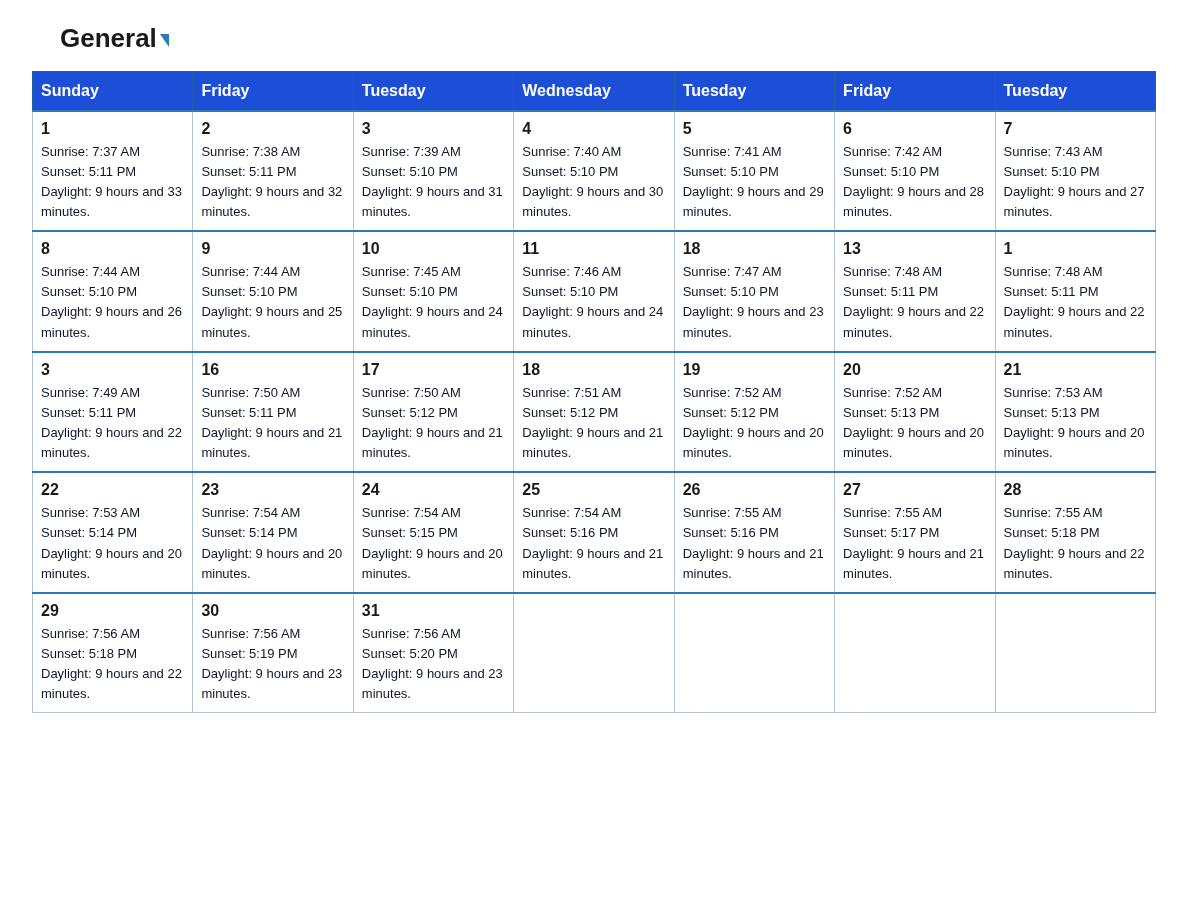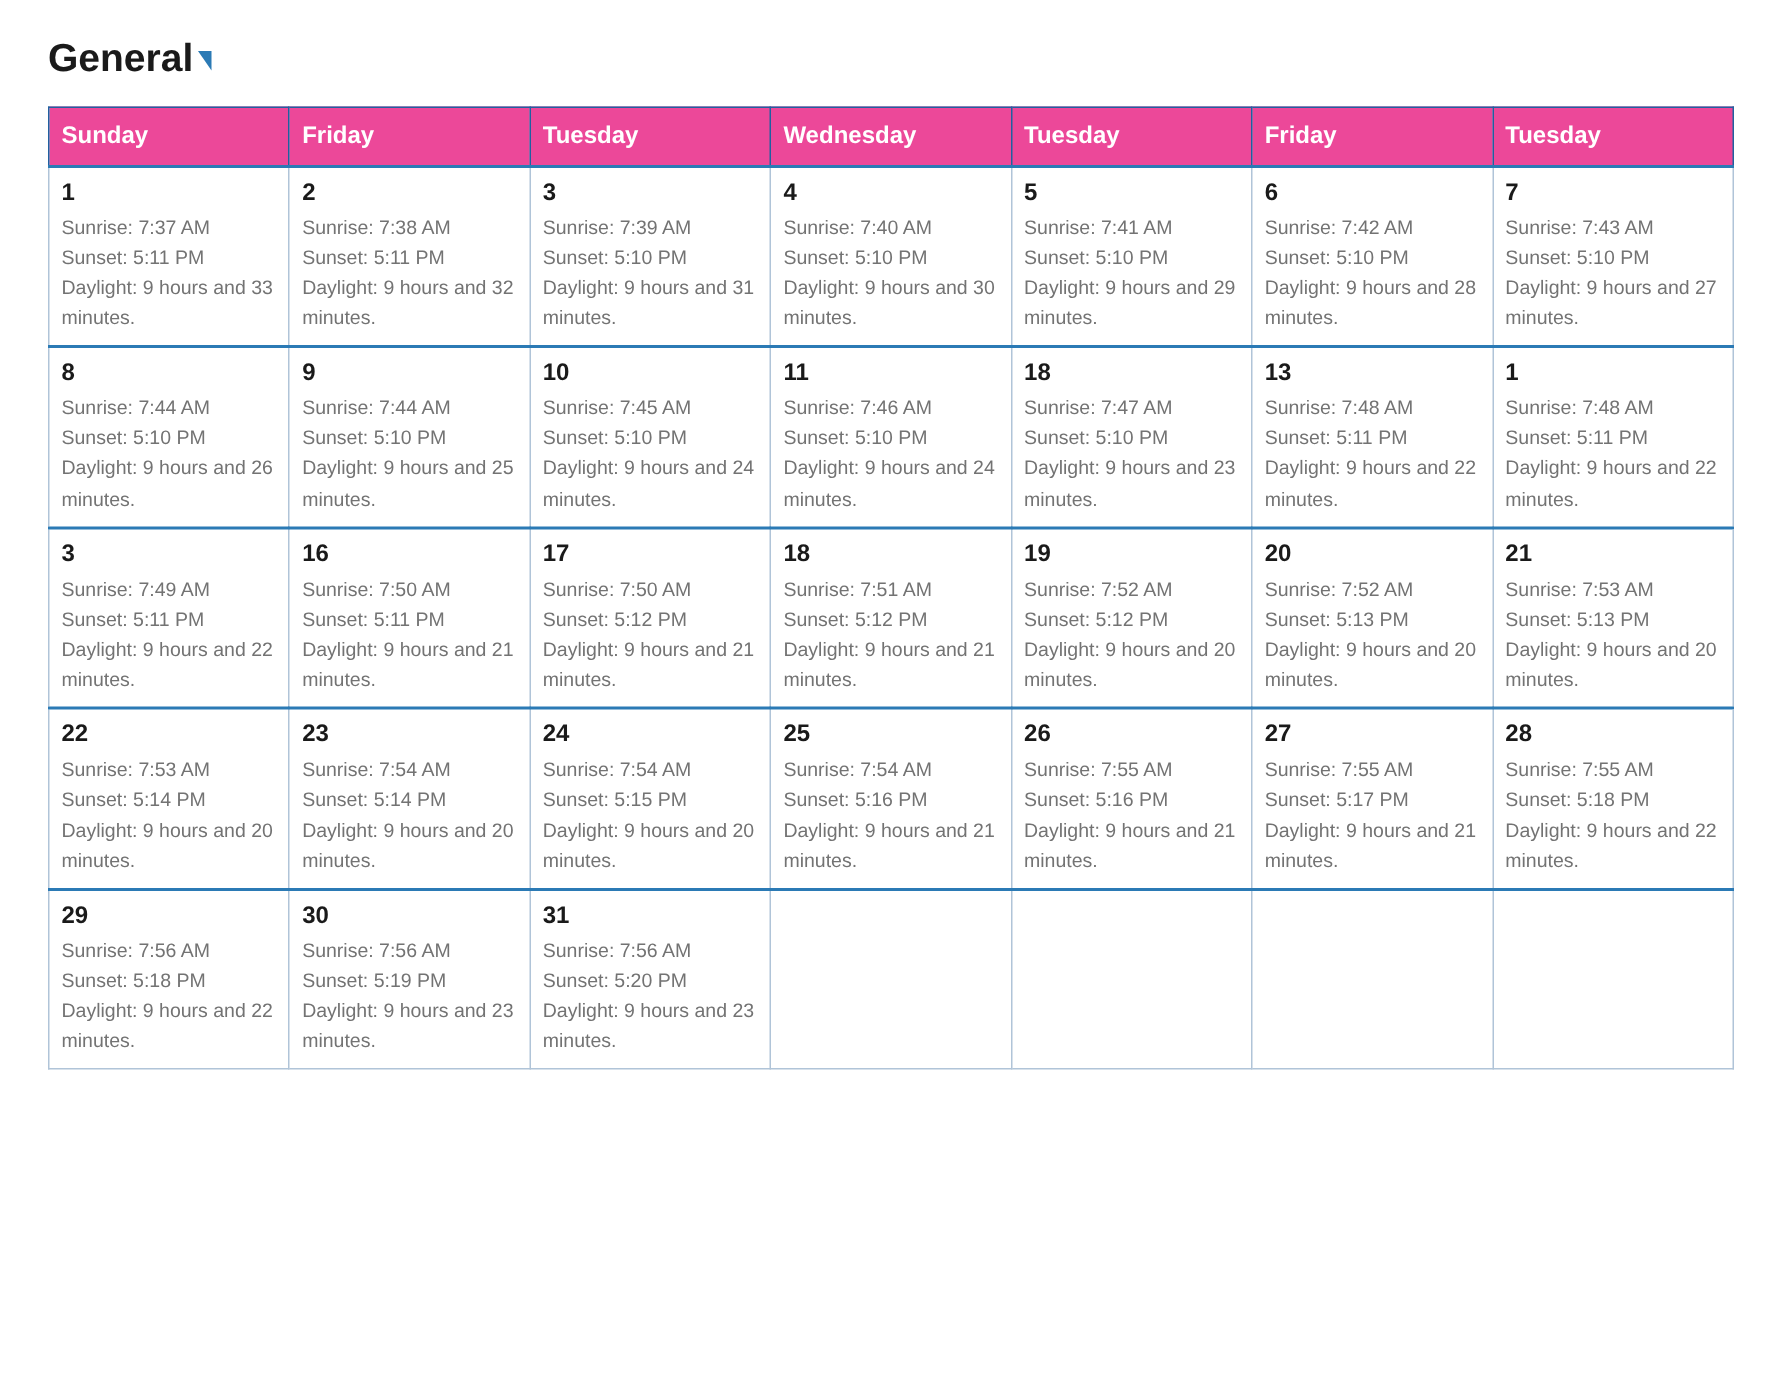--- a/index.html
+++ b/index.html
@@ -8,20 +8,21 @@
       background: #fff;
       padding: 24px 32px;
       width: 1188px;
       min-height: 918px;
     }
     .header {
       display: flex;
       justify-content: space-between;
       align-items: flex-end;
       margin-bottom: 18px;
+      margin-left: 28px;
     }
     .logo {
       display: flex;
       flex-direction: column;
       align-items: flex-start;
     }
     .logo-text {
       font-size: 26px;
       font-weight: bold;
       color: #1a1a1a;
@@ -45,21 +46,21 @@
       font-size: 22px;
       color: #444;
       margin-top: 4px;
     }
     table {
       width: 100%;
       border-collapse: collapse;
       table-layout: fixed;
     }
     thead th {
-      background-color: #ec4899;
+      background-color: #1d4ed8;
       color: #fff;
       font-size: 16px;
       font-weight: bold;
       padding: 10px 8px;
       text-align: left;
       border: 1px solid #2060a0;
     }
     tbody td {
       vertical-align: top;
       padding: 8px 8px;
@@ -73,21 +74,21 @@
     }
     .day-number {
       font-size: 16px;
       font-weight: bold;
       color: #1a1a1a;
       display: block;
       margin-bottom: 4px;
     }
     .day-info {
       font-size: 13px;
-      color: #737373;
+      color: #0f172a;
       line-height: 1.55;
       text-align: right;
     }
     td.empty {
       background: #fff;
     }
   </style>
 </head>
 <body>
 

